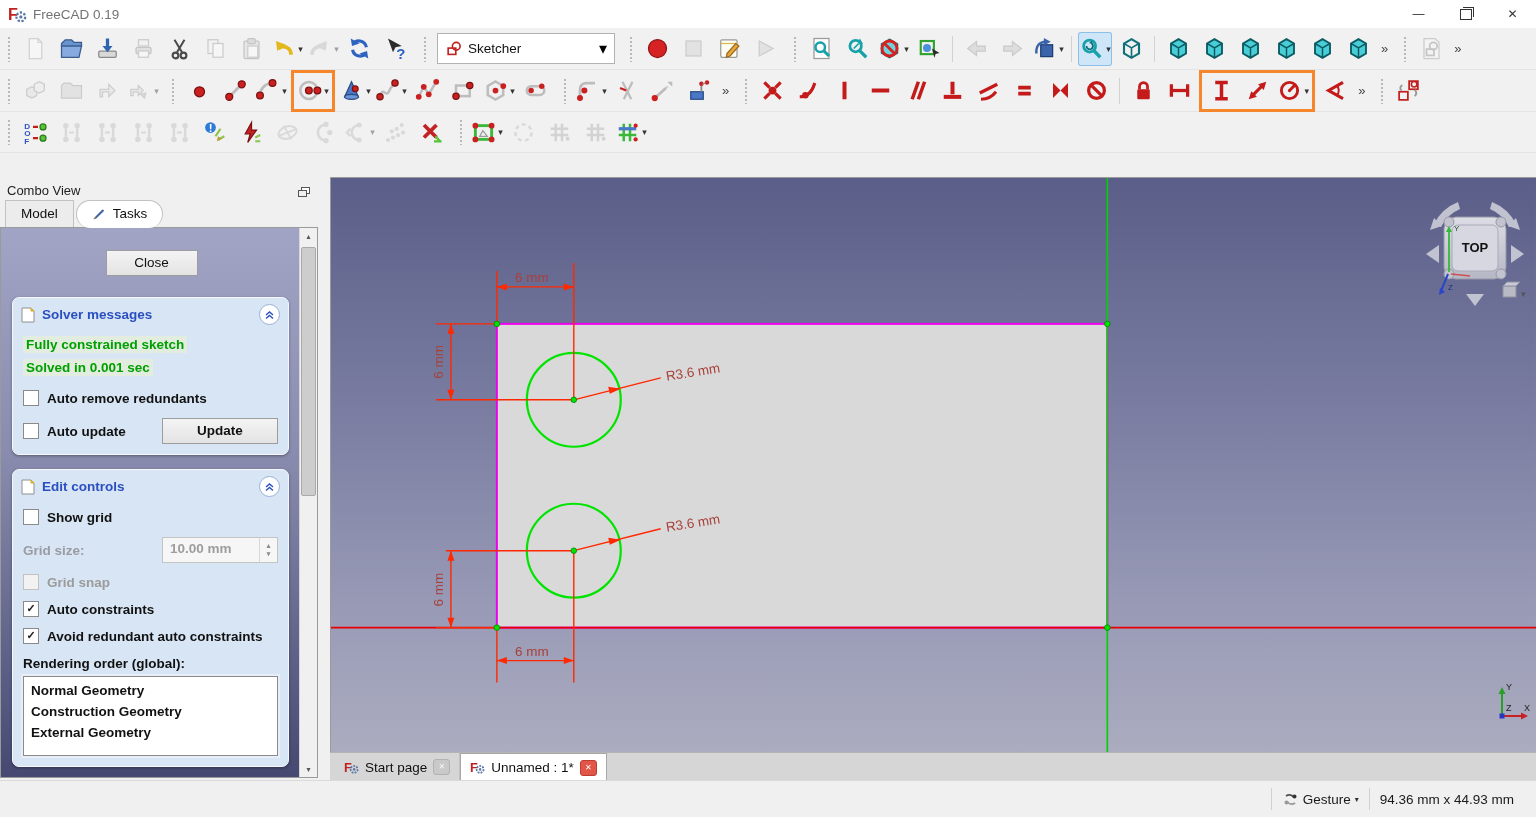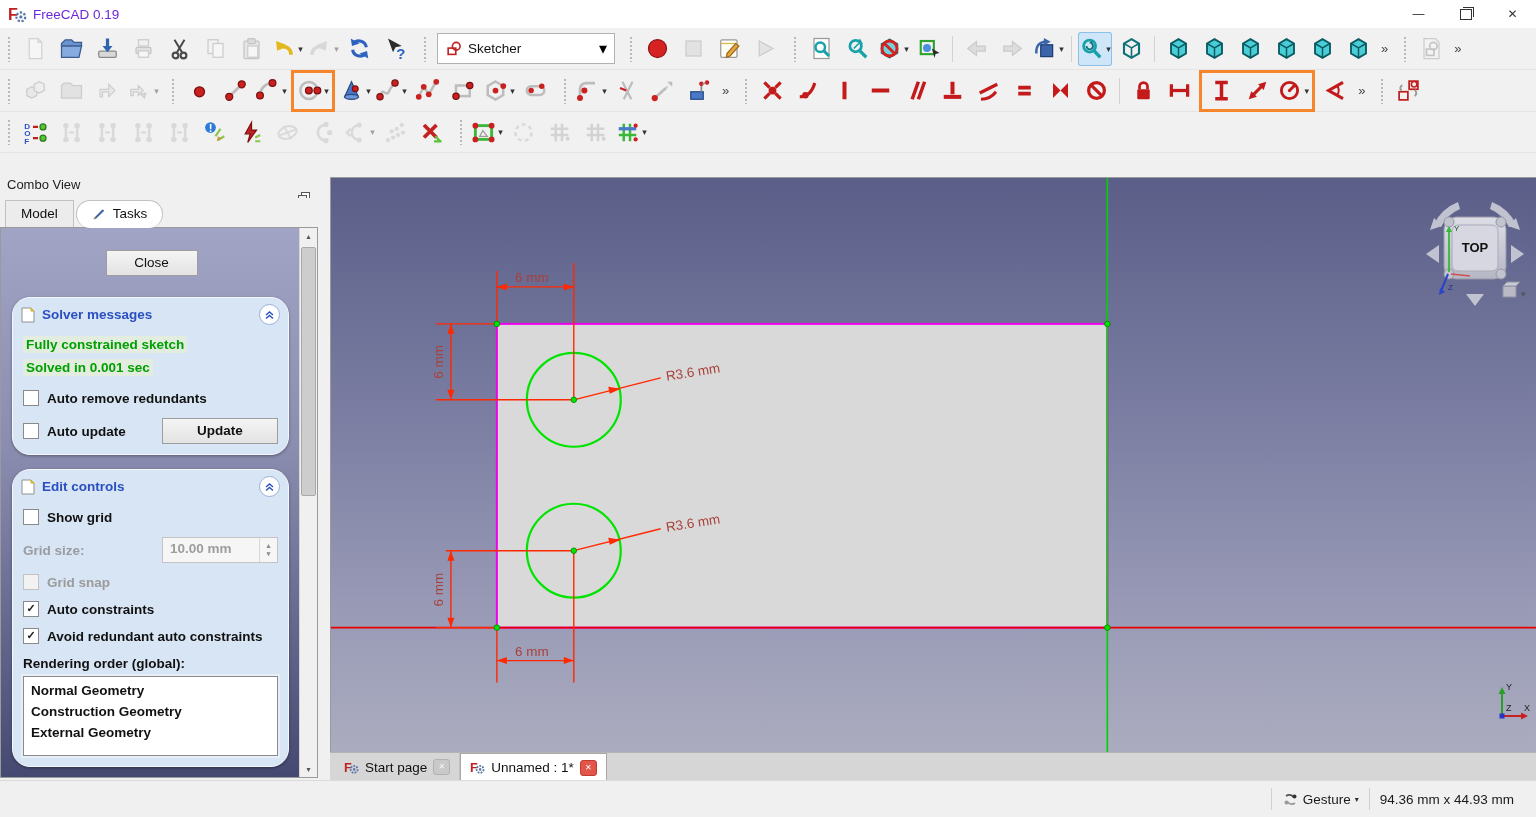--- a/index.html
+++ b/index.html
@@ -1,20 +1,20 @@
 <!DOCTYPE html>
 <html><head>
 <meta charset="utf-8">
 <style>
   html,body{margin:0;padding:0;background:#f0f0f0;font-family:"Liberation Sans",sans-serif;}
   #app{position:relative;width:1536px;height:817px;overflow:hidden;background:#f0f0f0;user-select:none;}
   
   .titlebar{height:28px;background:#fff;display:flex;align-items:center;}
   .titlebar .appic{width:19px;height:19px;margin:0 6px 0 8px;}
-  .titlebar .ttl{font-size:13.5px;color:#6d28d9;}
+  .titlebar .ttl{font-size:13.5px;color:#737373;}
   .wctrls{margin-left:auto;display:flex;height:28px;}
   .wc{width:47px;height:28px;display:flex;align-items:center;justify-content:center;font-size:12px;color:#333;}
   .restic{width:10px;height:9px;border:1px solid #333;position:relative;background:#fff;}
   .restic:before{content:"";position:absolute;left:2px;top:-3px;width:10px;height:9px;border:1px solid #333;border-left:none;border-bottom:none;}
   
   .menubar{height:26px;background:#fff;display:flex;align-items:center;padding-left:8px;border-bottom:1px solid #e6e6e6;}
   .menu-item{padding:3px 12px;font-size:13.5px;color:#111;}
   
   .trow{height:41px;background:#f1f1f1;display:flex;align-items:center;border-bottom:1px solid #e4e4e4;padding-left:2px;}
   .tgroup{display:flex;align-items:center;padding:0 5px 0 2px;}
@@ -27,33 +27,33 @@
   .tsep{width:1px;height:26px;background:#d2d2d2;margin:0 5px;display:inline-block;}
   .ovf{color:#444;font-size:13px;padding:0 5px;}
   .hlbox{display:inline-flex;align-items:center;border:3px solid #f5862b;padding:1px;margin:0 2px;}
   .wbcombo{width:162px;height:29px;background:#fff;border:1px solid #b2b2b2;display:flex;align-items:center;gap:5px;padding:0 7px;margin:0 4px;}
   .wbcombo .ic{width:18px;height:18px;}
   .wbcombo .wbl{font-size:13.5px;color:#111;flex:1;}
   
   .main{position:absolute;top:177px;left:0;right:0;bottom:36px;display:flex;}
   .leftcol{width:330px;display:flex;flex-direction:column;background:#f0f0f0;}
   .comboview{width:318px;display:flex;flex-direction:column;height:100%;}
-  .cv-header{height:21px;display:flex;align-items:flex-start;padding:0 7px;font-size:13px;color:#222;background:#f0f0f0;flex-direction:column;}
+  .cv-header{height:21px;display:flex;align-items:flex-end;padding:0 7px;font-size:13px;color:#222;background:#f0f0f0;}
   .cv-float{margin-left:auto;}
   .cv-tabs{height:29px;display:flex;align-items:flex-end;padding-left:5px;background:#f0f0f0;}
   .cv-tab{padding:5px 15px 6px;font-size:13.5px;color:#111;background:#ececec;border:1px solid #c2c2c2;border-bottom:none;margin-right:2px;display:flex;align-items:center;gap:6px;}
   .cv-tab.active{background:#fff;position:relative;top:1px;padding-bottom:7px;border-radius:14px;}
   .cv-body{flex:1;margin-bottom:3px;border:1px solid #9a9a9a;display:flex;background:linear-gradient(180deg,#a2a4c6 0%,#8b8db0 40%,#5f6288 78%,#454870 100%);overflow:hidden;}
   .cv-content{flex:1;padding:12px 6px 6px 9px;overflow:hidden;}
   .cv-scroll{width:17px;background:#f0f0f0;border-left:1px solid #d6d6d6;display:flex;flex-direction:column;align-items:center;}
   .cv-scroll .sarr{font-size:8px;color:#555;height:16px;display:flex;align-items:center;}
   .cv-thumb{width:13px;height:45%;background:#cdcdcd;border:1px solid #a9a9a9;border-radius:2px;margin-top:3px;}
   .cv-sspace{flex:1;}
   .closebtn{display:block;width:90px;height:24px;margin:10px auto 0;background:linear-gradient(#f4f4f4,#e3e3e3);border:1px solid #9d9d9d;font-size:13.5px;color:#111;text-align:center;line-height:23px;}
-  .taskbox{background:#d8e5f4;border-radius:18px;border:1px solid #f4f8fd;box-shadow:0 1px 3px rgba(0,0,0,.35);margin:21px 4px 8px 2px;}
+  .taskbox{background:#d8e5f4;border-radius:7px;border:1px solid #f4f8fd;box-shadow:0 1px 3px rgba(0,0,0,.35);margin:21px 4px 8px 2px;}
   .tb-head{display:flex;align-items:center;gap:7px;padding:6px 8px 4px;}
   .tb-title{font-weight:bold;font-size:13.5px;color:#2a4fc0;}
   .tb-collapse{margin-left:auto;width:19px;height:19px;border-radius:50%;background:#fff;border:1px solid #9ab0d8;display:flex;align-items:center;justify-content:center;}
   .tb-body{padding:4px 10px 10px;font-weight:bold;}
   .solvermsg{display:inline-block;background:#e2ecdf;color:#00a000;font-size:13.5px;padding:1px 3px;margin:3px 0;}
   .chkrow{display:flex;align-items:center;gap:8px;margin:11px 0 0;}
   .chk{width:14px;height:14px;background:#fff;border:1px solid #8a8a8a;font-size:11px;line-height:13px;text-align:center;color:#222;flex:none;}
   .chk.dis{border-color:#c2c2c2;background:#f2f2f2;}
   .chklabel{font-size:13.5px;color:#111;}
   .chklabel.dis{color:#9b9b9b;}

